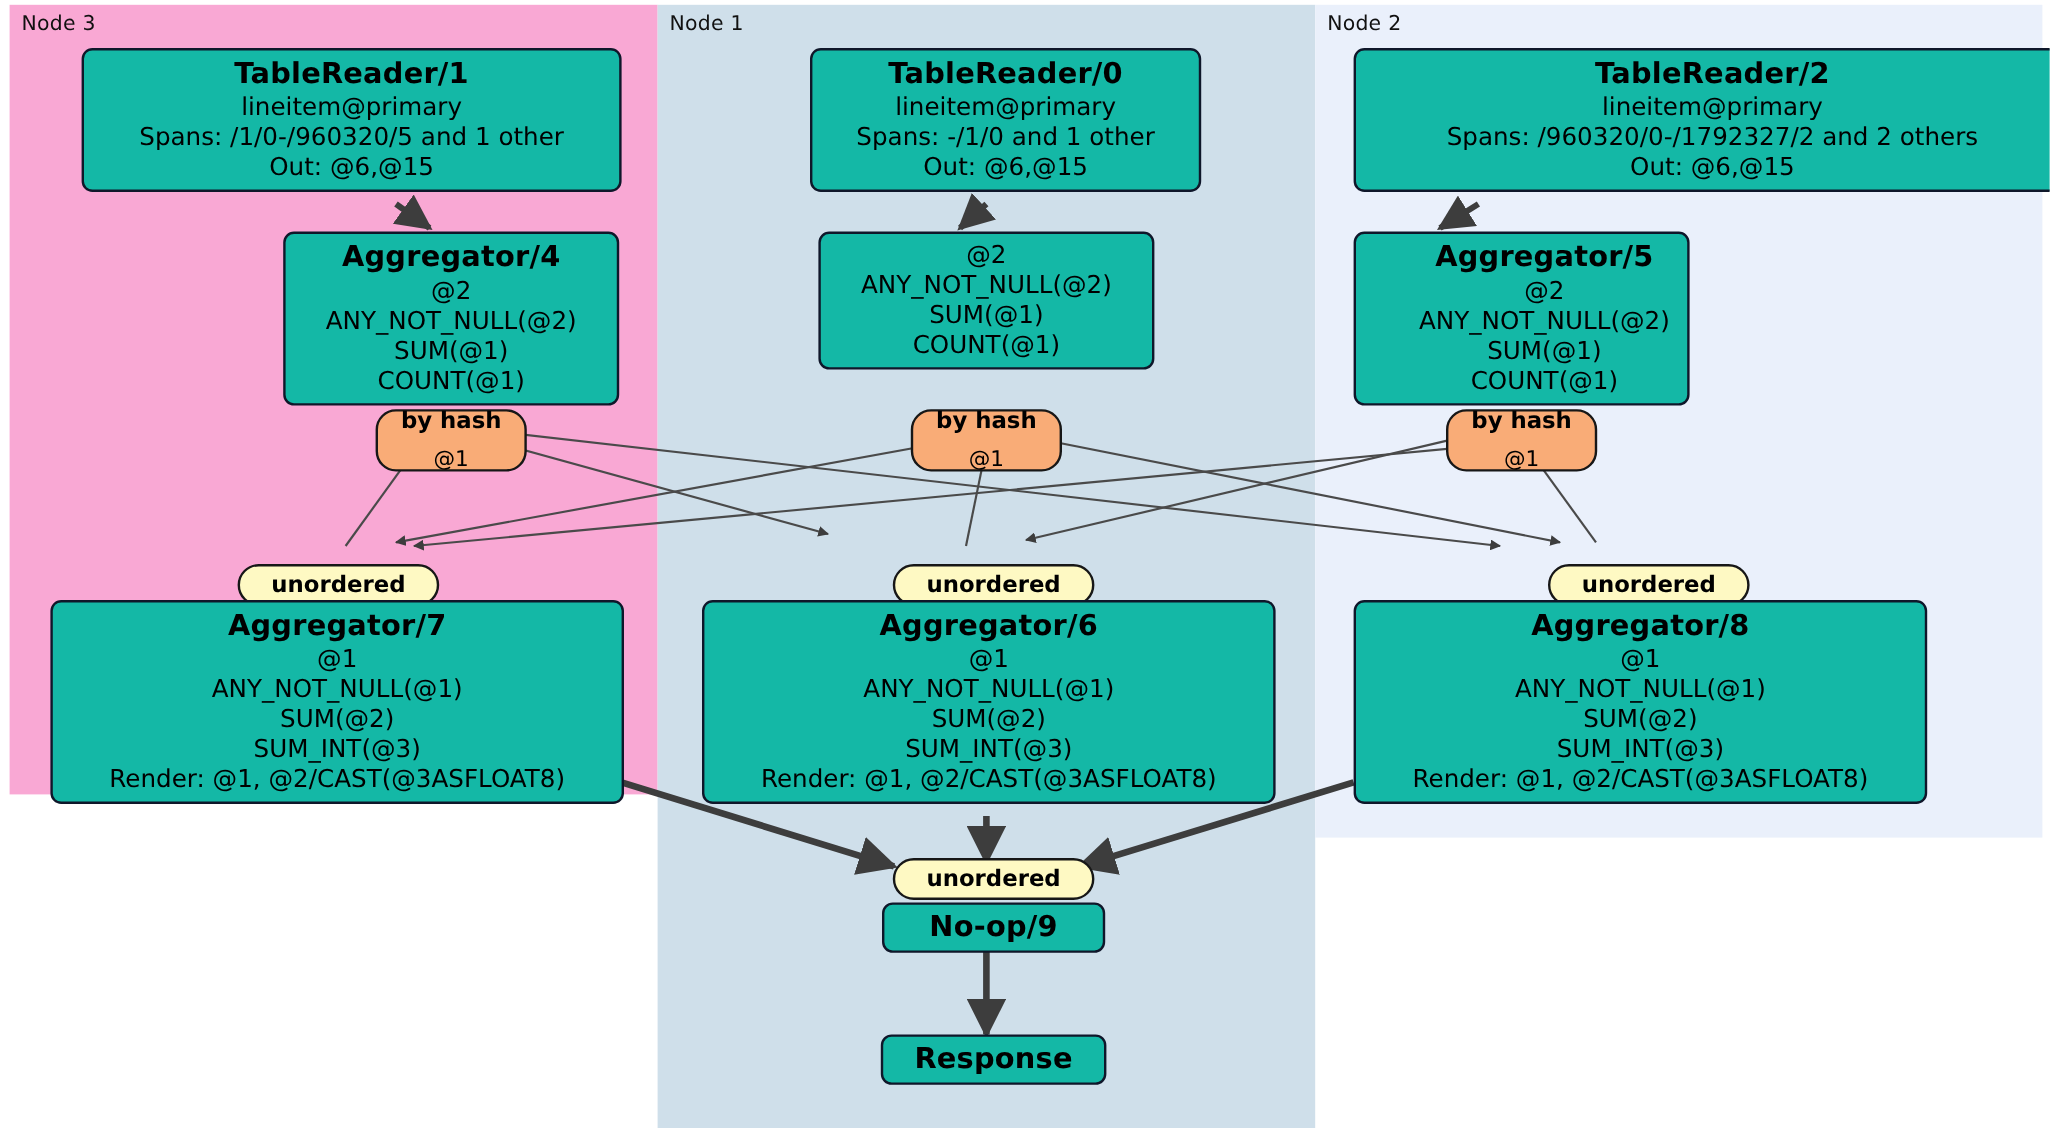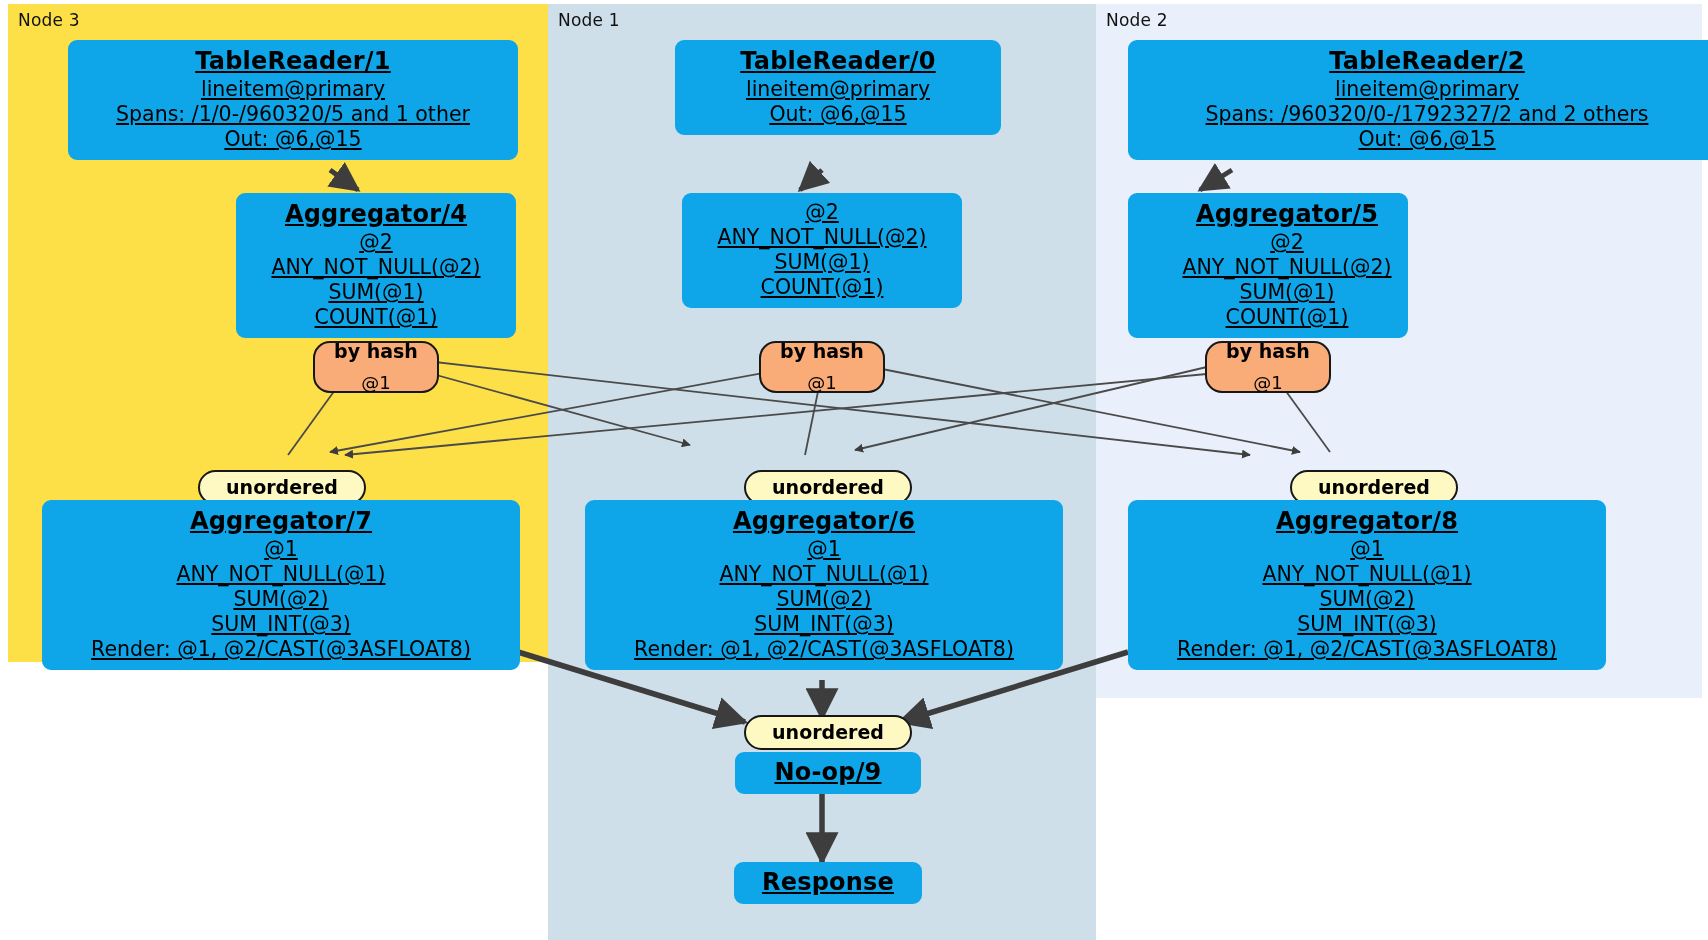--- a/index.html
+++ b/index.html
@@ -8,35 +8,34 @@
     font-family:"DejaVu Sans","Liberation Sans",sans-serif;
   }
   #stage{position:absolute;inset:0;width:1708px;height:940px;}
 
   
   .node-panel{position:absolute;box-sizing:border-box;}
   .node-label{
     position:absolute;left:10px;top:6px;
     font-size:17px;color:#111;letter-spacing:.2px;white-space:nowrap;
   }
-  #panel-node3{left:8px;top:4px;width:540px;height:658px;background:#fde047;}
+  #panel-node3{left:8px;top:4px;width:540px;height:658px;background:#f9a8d4;}
   #panel-node1{left:548px;top:4px;width:548px;height:936px;background:#cfdfea;}
   #panel-node2{left:1096px;top:4px;width:606px;height:694px;background:#eaf0fb;}
 
   
   #edges{position:absolute;left:0;top:0;width:1708px;height:940px;pointer-events:none;}
 
   
   .proc{
     position:absolute;box-sizing:border-box;
-    background:#0ea5e9;border:2px solid #0ea5e9;border-radius:9px;
+    background:#14b8a6;border:2px solid #0f172a;border-radius:9px;
     text-align:center;color:#000;line-height:1.22;
     padding:5px 10px 6px 10px;
     font-size:20px;
-    text-decoration:underline;
   }
   .proc .ttl{font-weight:bold;font-size:24px;letter-spacing:.2px;display:block;margin-bottom:1px;}
   .proc .ln{display:block;font-size:20.5px;white-space:nowrap;}
   .proc.small{padding:4px 14px 5px 14px;}
   .proc.small .ttl{font-size:24px;margin:0;}
 
   
   .badge{
     position:absolute;box-sizing:border-box;
     border:2px solid #171717;border-radius:16px;
@@ -99,20 +98,21 @@
   <div class="proc" id="tr1" style="left:68px;top:40px;width:450px;">
     <span class="ttl">TableReader/1</span>
     <span class="ln">lineitem@primary</span>
     <span class="ln">Spans: /1/0-/960320/5 and 1 other</span>
     <span class="ln">Out: @6,@15</span>
   </div>
 
   <div class="proc" id="tr0" style="left:658px;top:40px;width:326px;margin-left:17px;">
     <span class="ttl">TableReader/0</span>
     <span class="ln">lineitem@primary</span>
+    <span class="ln">Spans: -/1/0 and 1 other</span>
     <span class="ln">Out: @6,@15</span>
   </div>
 
   <div class="proc" id="tr2" style="left:1128px;top:40px;width:598px;">
     <span class="ttl">TableReader/2</span>
     <span class="ln">lineitem@primary</span>
     <span class="ln">Spans: /960320/0-/1792327/2 and 2 others</span>
     <span class="ln">Out: @6,@15</span>
   </div>
 

